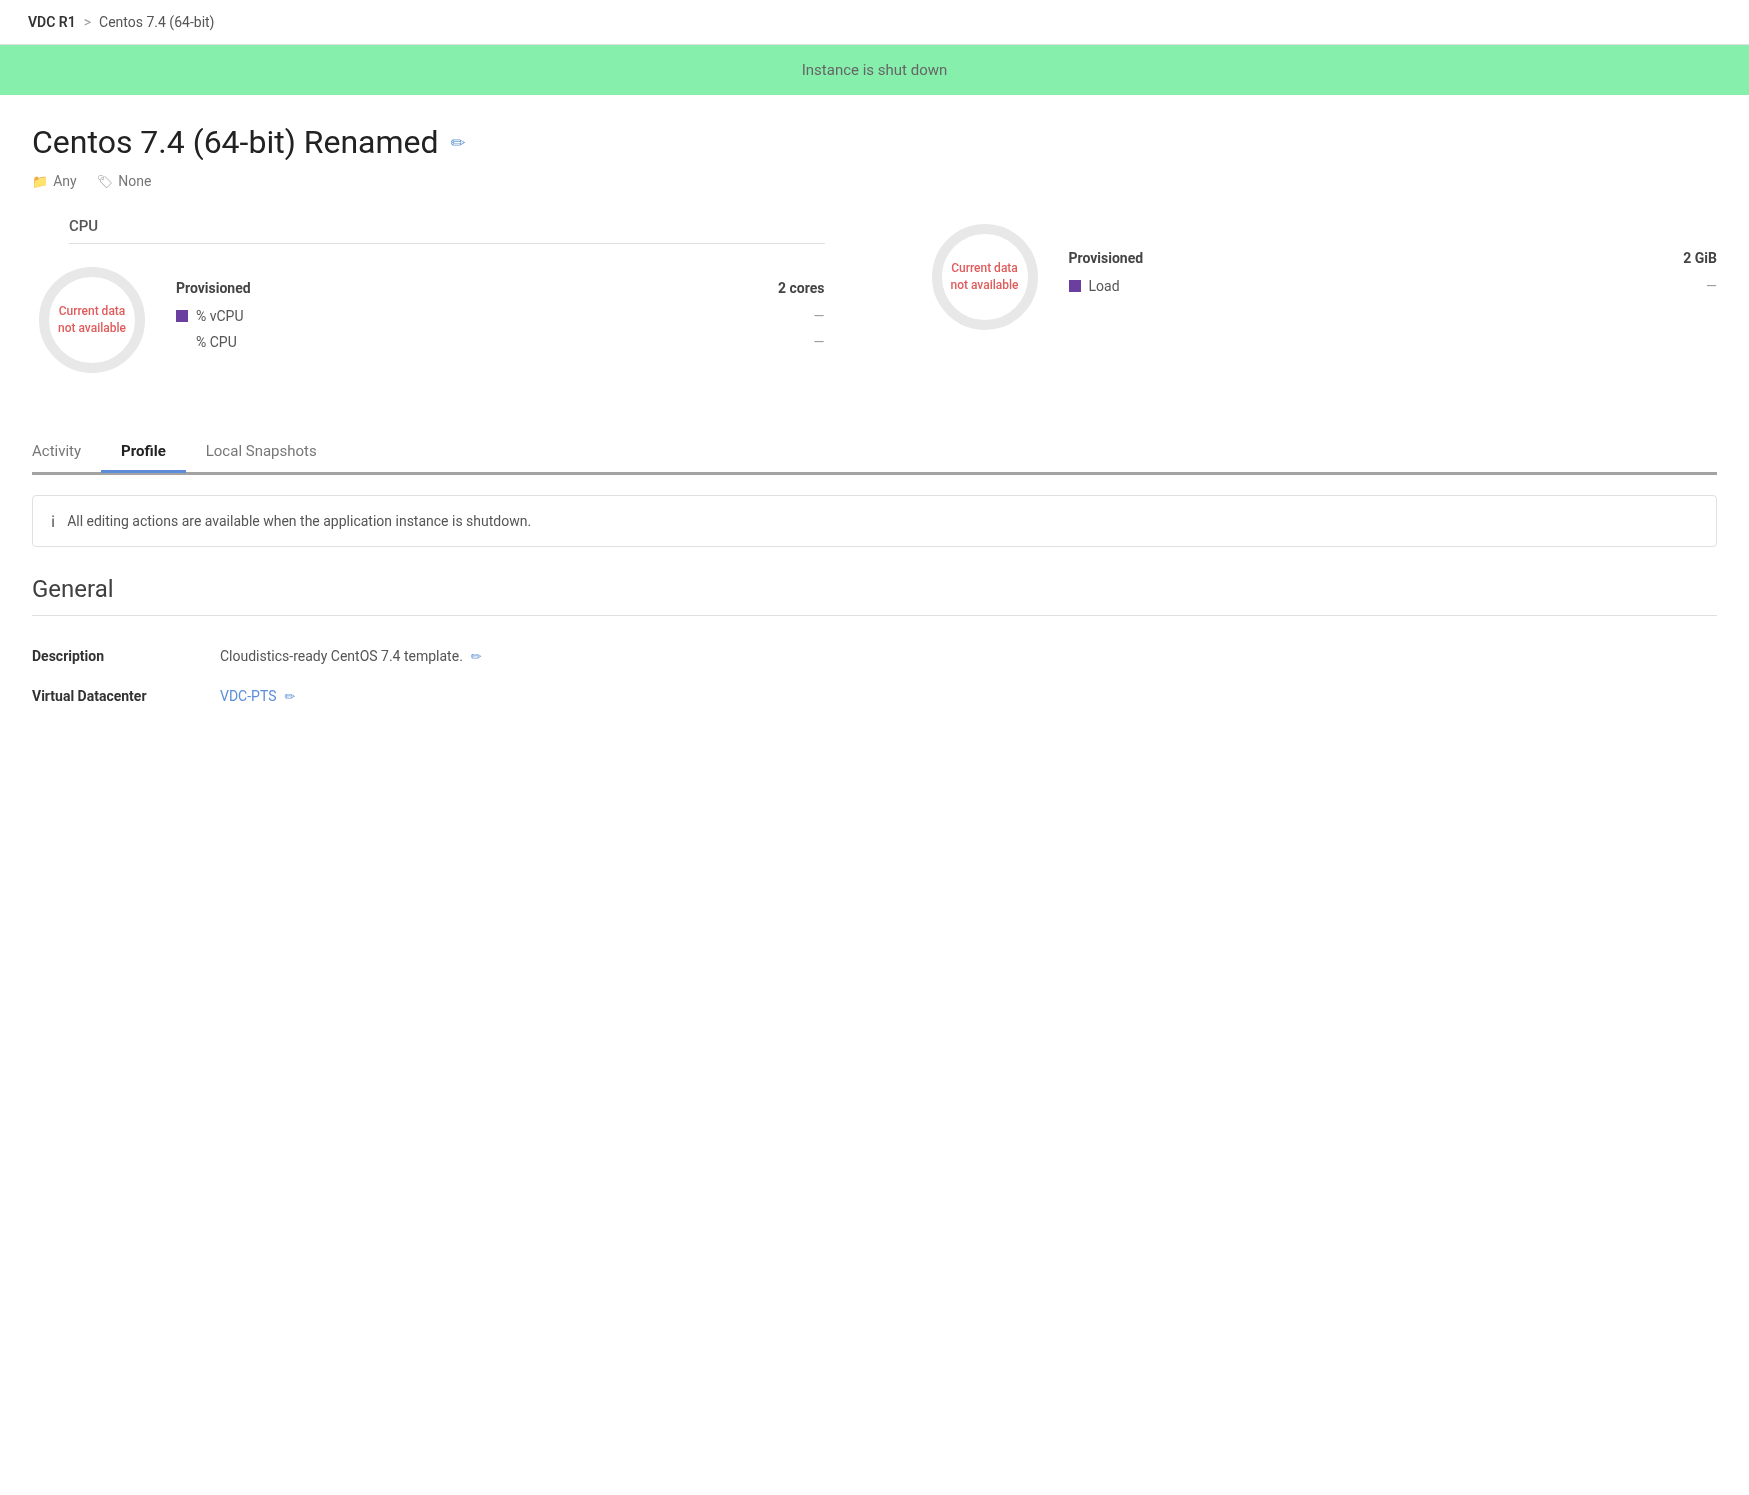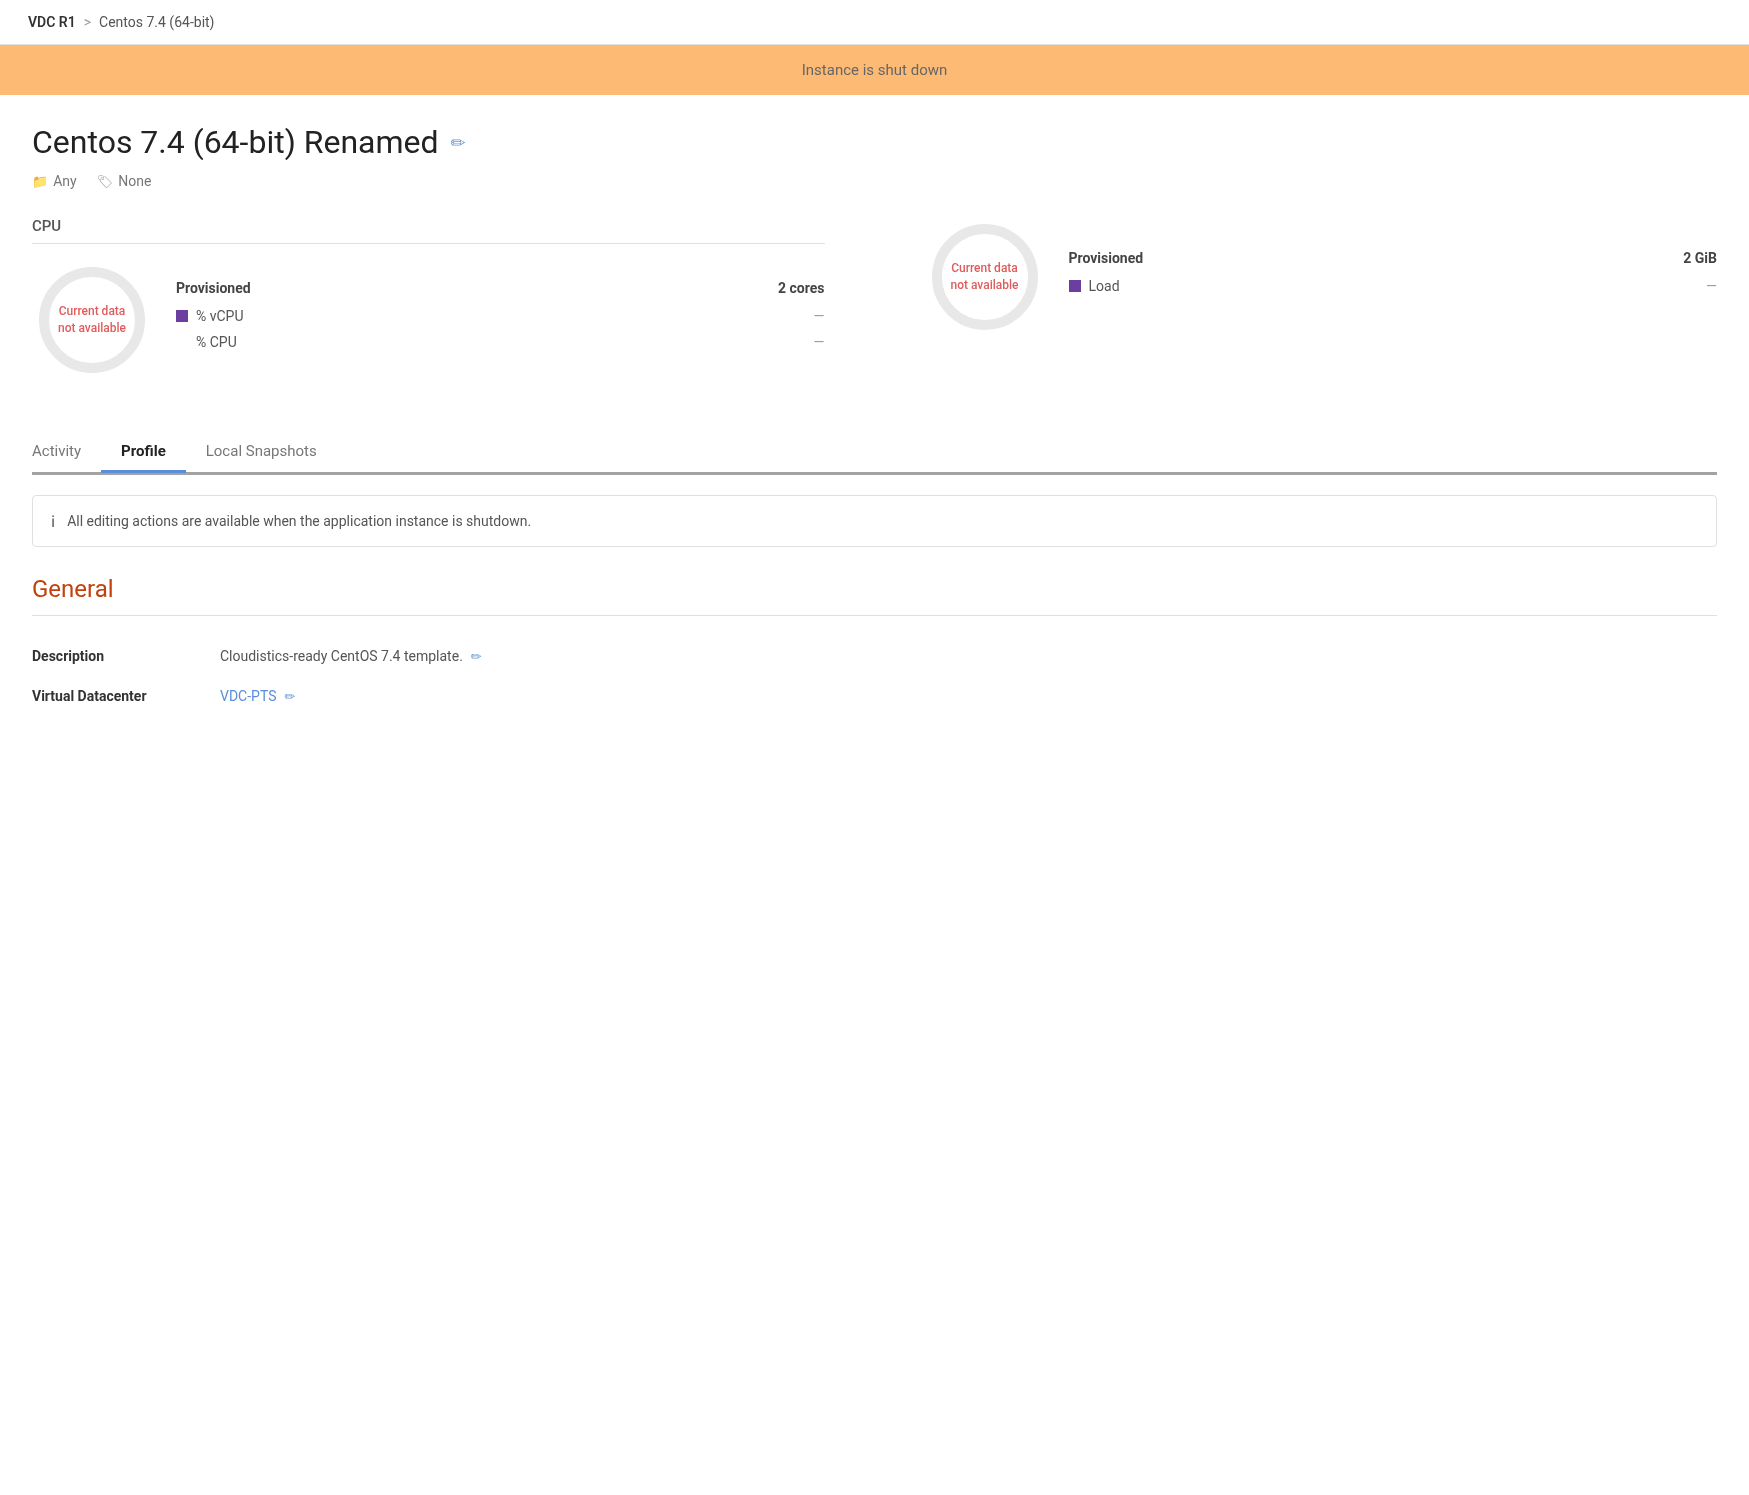--- a/index.html
+++ b/index.html
@@ -27,21 +27,21 @@
     }
     .breadcrumb-sep {
       color: #999;
     }
     .breadcrumb-current {
       color: #555;
     }
 
     
     .status-banner {
-      background: #fdba74;
+      background: #86efac;
       text-align: center;
       padding: 16px;
       color: #666;
       font-size: 15px;
     }
 
     
     .main-content {
       padding: 28px 32px;
     }
@@ -101,20 +101,21 @@
       padding-left: 60px;
     }
 
     .metric-label {
       font-size: 15px;
       color: #555;
       font-weight: 500;
       border-bottom: 1px solid #e0e0e0;
       padding-bottom: 8px;
       margin-bottom: 16px;
+      margin-left: 37px;
     }
 
     .metric-content {
       display: flex;
       align-items: center;
       gap: 24px;
     }
 
     
     .donut-container {
@@ -224,21 +225,21 @@
     .info-icon {
       color: #555;
       font-size: 16px;
       flex-shrink: 0;
     }
 
     
     .section-title {
       font-size: 24px;
       font-weight: 400;
-      color: #c2410c;
+      color: #404040;
       margin-bottom: 12px;
     }
     .section-divider {
       border: none;
       border-top: 1px solid #e0e0e0;
       margin-bottom: 20px;
     }
 
     
     .field-row {

